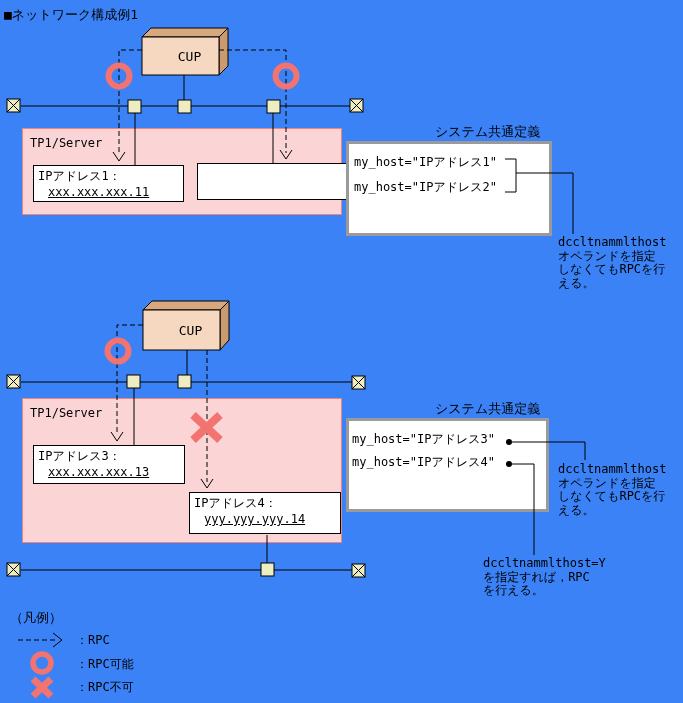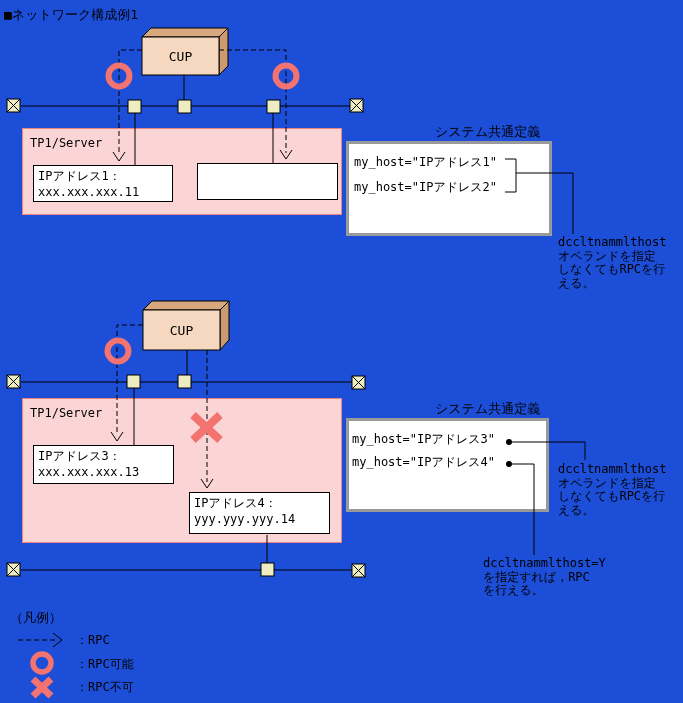--- a/index.html
+++ b/index.html
@@ -1,31 +1,31 @@
 <!DOCTYPE html>
 <html><head>
 <meta charset="utf-8">
 <style>
   html,body{margin:0;padding:0;background:#fff;}
-  .stage{position:relative;width:683px;height:703px;background:#1d4ed8;overflow:hidden;
+  .stage{position:relative;width:683px;height:703px;background:#3b82f6;overflow:hidden;
          font-family:"DejaVu Sans Mono","Liberation Mono",monospace;color:#000;}
   .abs{position:absolute;}
   .title{font-size:13px;line-height:15px;white-space:nowrap;z-index:10;}
   .lbl{font-size:12px;line-height:14px;white-space:nowrap;z-index:10;}
   .pinkbox{background:#FBD5D5;border:1px solid #F1837E;z-index:1;}
   .ipbox{background:#fff;border:1px solid #000;z-index:2;font-size:12px;line-height:16px;
-         padding:2px 1px 0 4px;white-space:nowrap;}
-  .ipbox .l2{}
+         padding:2px 12px 0 4px;white-space:nowrap;}
+  .ipbox .l2{margin-left:10px;text-decoration:underline;}
   .defbox{background:#fff;border:3px solid #9a9a9a;z-index:2;}
   .deftitle{font-size:13px;line-height:14px;white-space:nowrap;z-index:10;}
   .mh{font-size:12px;line-height:14px;white-space:nowrap;z-index:10;}
   .note{font-size:12px;line-height:13.5px;white-space:nowrap;z-index:10;}
   .note span{display:block;}
   .cuplabel{display:flex;align-items:center;justify-content:center;
-            font-size:13px;z-index:10;}
+            font-size:13px;z-index:10;padding-left:9px;}
   svg.overlay{position:absolute;left:0;top:0;z-index:5;pointer-events:none;}
 </style>
 </head>
 <body>
 
 <div class="stage">
 
   <div class="abs title" style="left:4px;top:7px">■ネットワーク構成例1</div>
 
   <div class="abs pinkbox" style="left:22px;top:128px;width:318px;height:85px"></div>

